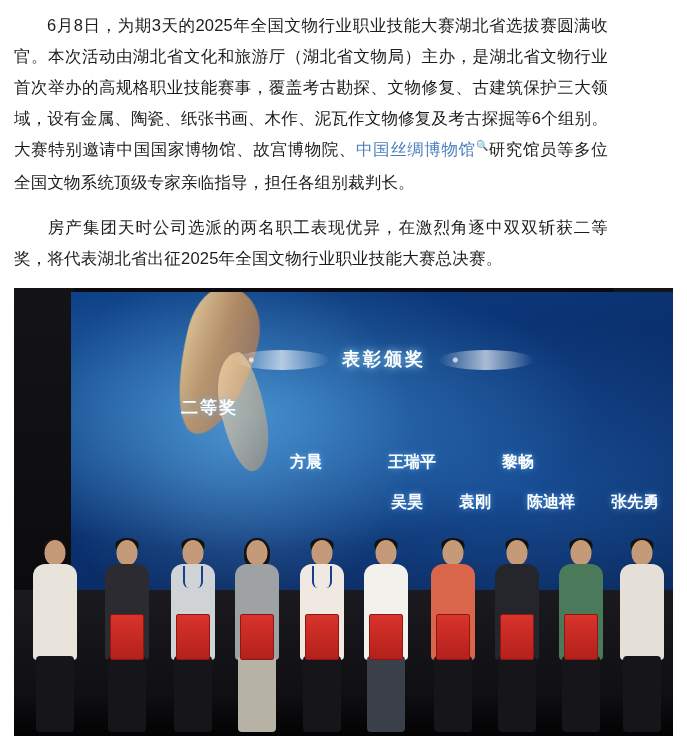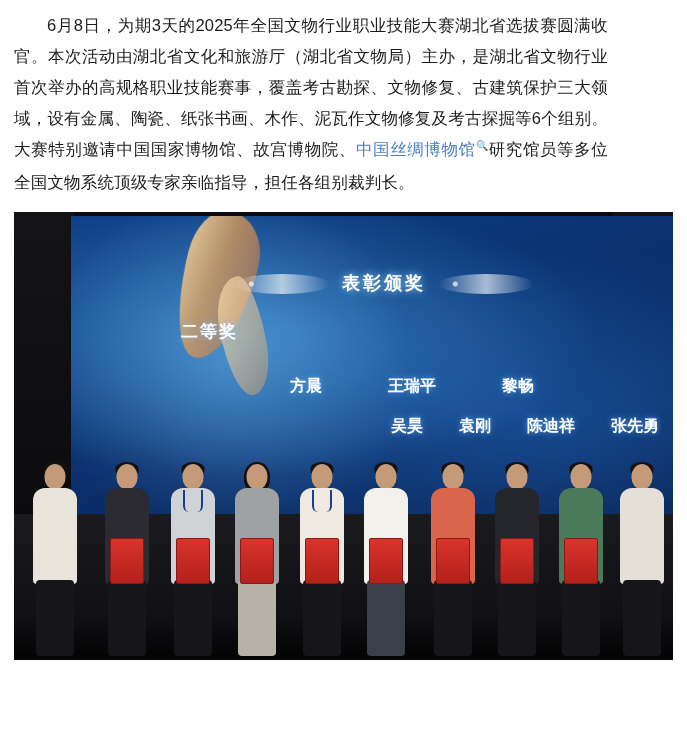--- a/index.html
+++ b/index.html
@@ -275,20 +275,21 @@
     border-radius: 0 0 6px 6px;
   }
 </style>
 </head>
 <body>
 
 <div class="article">
 
   <p class="para"><span class="indent"></span><span>6月8日，为期3天的2025年全国文物行业职业技能大赛湖北省选拔赛圆满收官。本次活动由湖北省文化和旅游厅（湖北省文物局）主办，是湖北省文物行业首次举办的高规格职业技能赛事，覆盖考古勘探、文物修复、古建筑保护三大领域，设有金属、陶瓷、纸张书画、木作、泥瓦作文物修复及考古探掘等6个组别。大赛特别邀请中国国家博物馆、故宫博物院、</span><a class="link" href="#"><span>中国丝绸博物馆</span><span class="search-mark">🔍</span></a><span>研究馆员等多位全国文物系统顶级专家亲临指导，担任各组别裁判长。</span></p>
 
+  <p class="para"><span class="indent"></span><span>房产集团天时公司选派的两名职工表现优异，在激烈角逐中双双斩获二等奖，将代表湖北省出征2025年全国文物行业职业技能大赛总决赛。</span></p>
 
 </div>
 
 <div class="photo-wrap">
   <div class="photo">
 
     <div class="hall-left"></div>
     <div class="hall-right"></div>
 
     <div class="screen">

